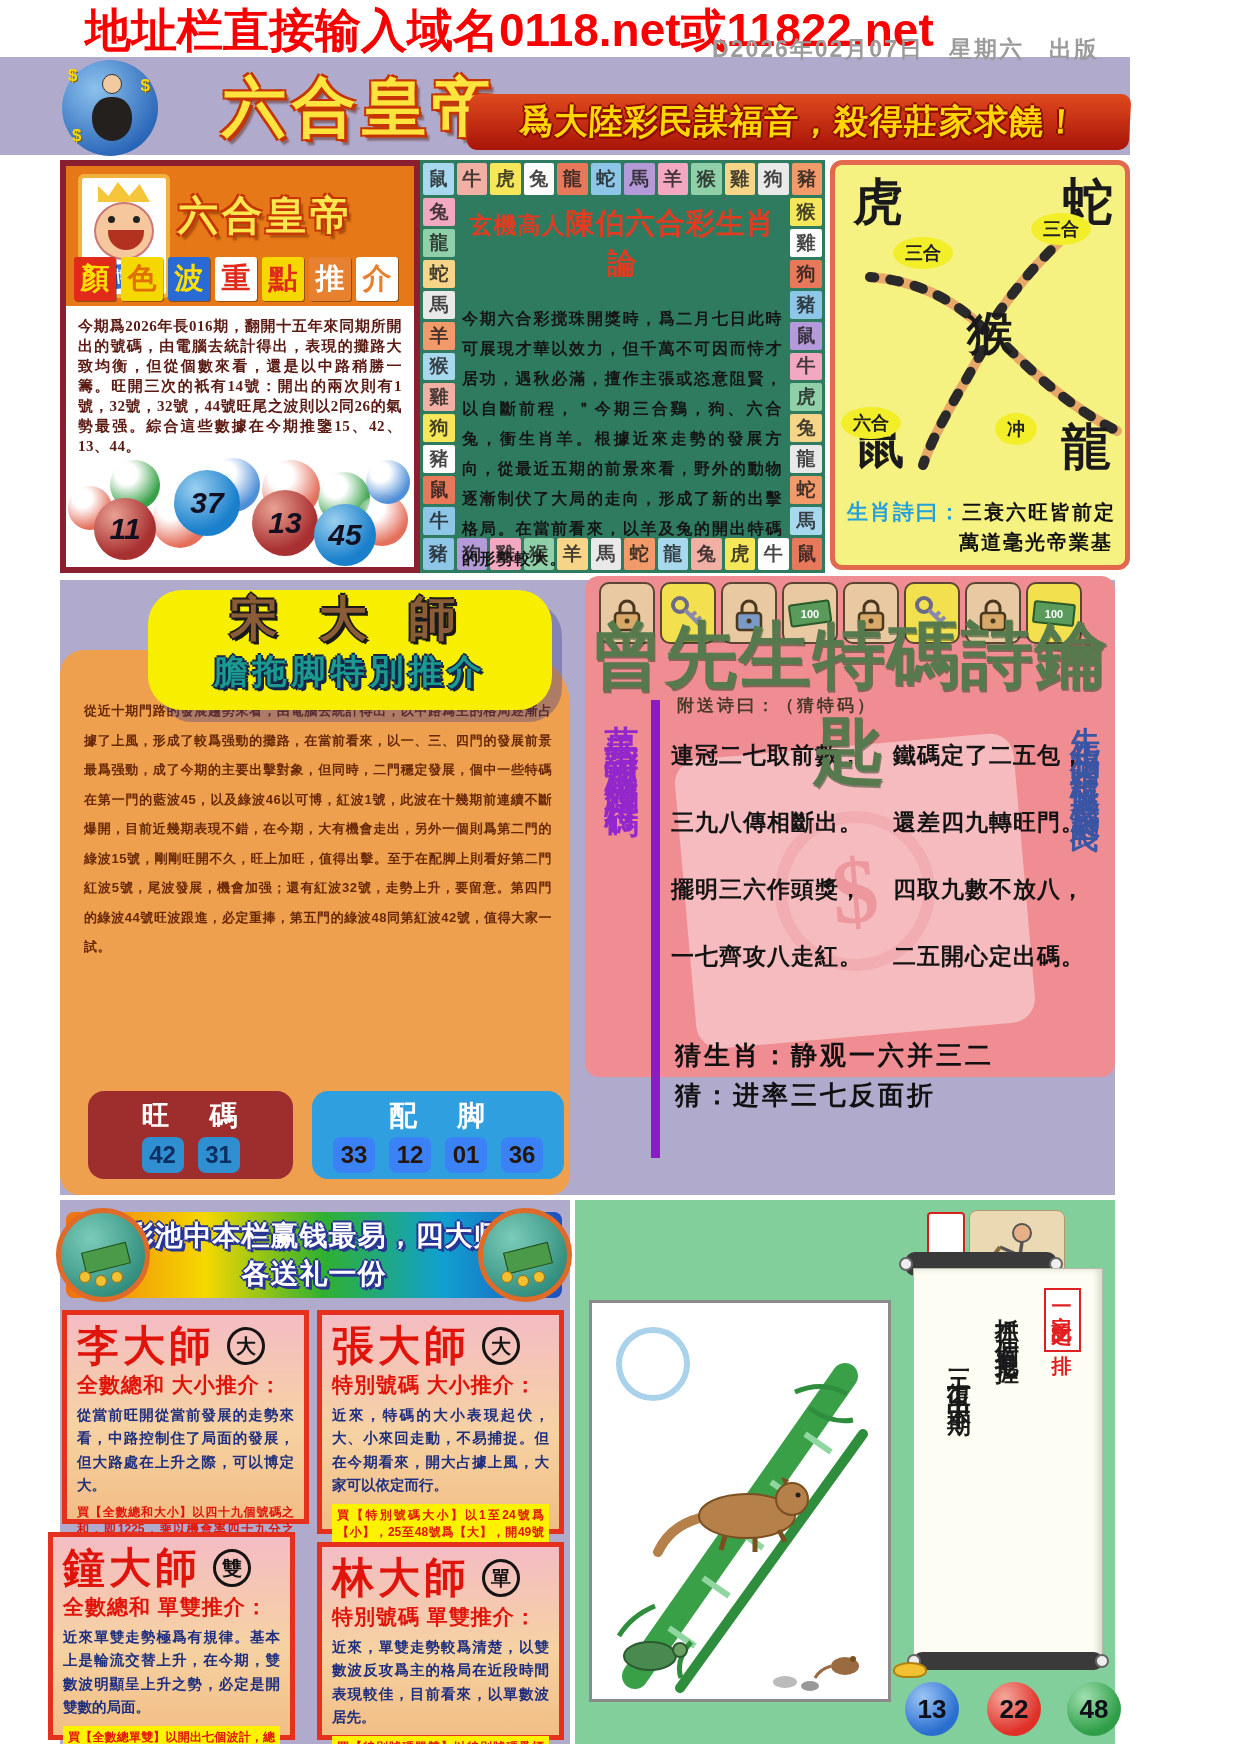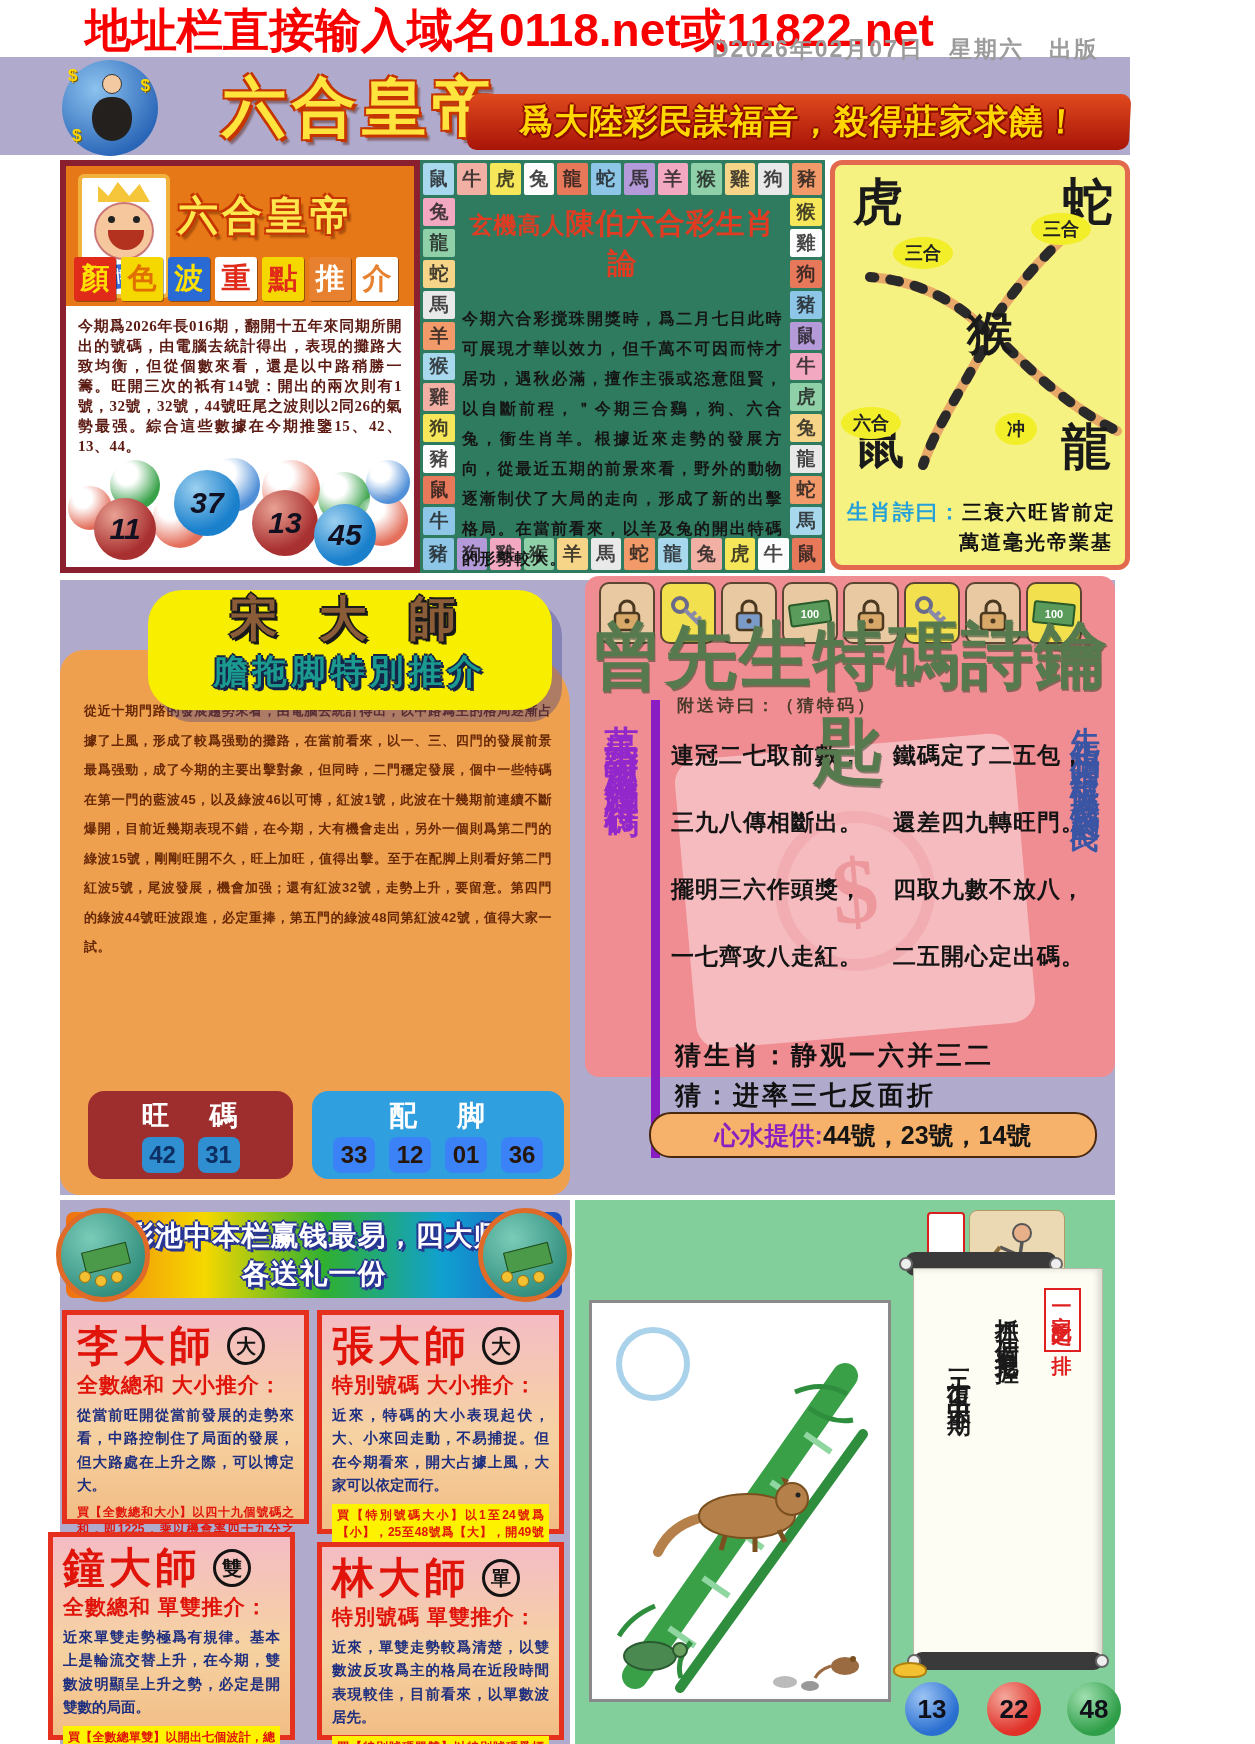--- a/index.html
+++ b/index.html
@@ -383,24 +383,20 @@
       <span>鐵碼定了二五包，</span>
       <span>三九八傳相斷出。</span>
       <span>還差四九轉旺門。</span>
       <span>擺明三六作頭獎，</span>
       <span>四取九數不放八，</span>
       <span>一七齊攻八走紅。</span>
       <span>二五開心定出碼。</span>
     </div>
     <div class="guess" style="top:462px">猜生肖：静观一六并三二</div>
     <div class="guess" style="top:502px">猜：进率三七反面折</div>
-    <div class="tipbar">
-      <span class="tl">心水提供:</span>
-      <span class="tn">44號，23號，14號</span>
-    </div>
   </div>
 
   <div class="abs lav band-bot"></div>
   <div class="abs rainbow">
     <span class="medal" style="left:-10px;top:-4px">
       <span class="bill"></span>
         <span class="coin" style="left:18px;top:58px"></span>
         <span class="coin" style="left:34px;top:62px"></span>
         <span class="coin" style="left:50px;top:58px"></span>
     </span>

